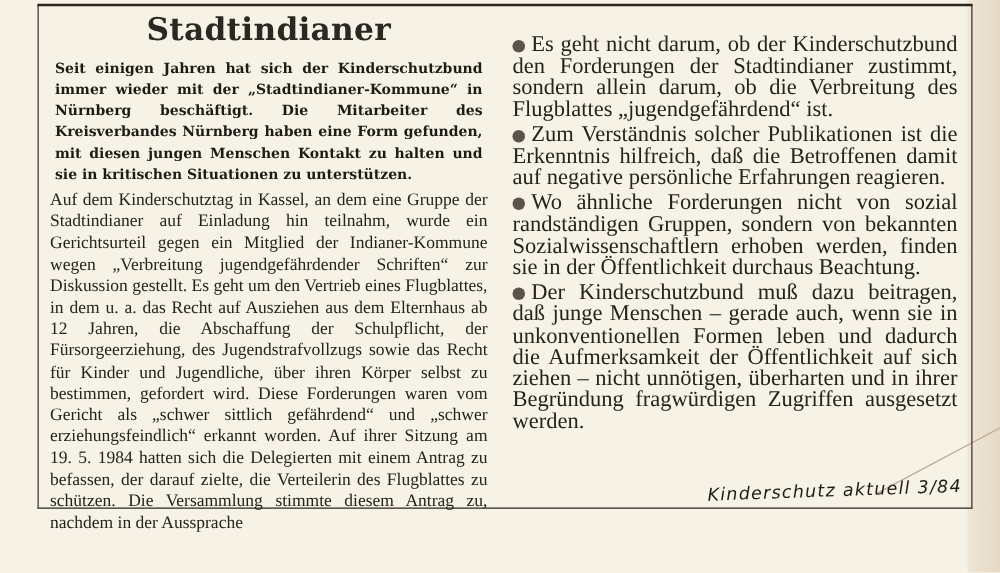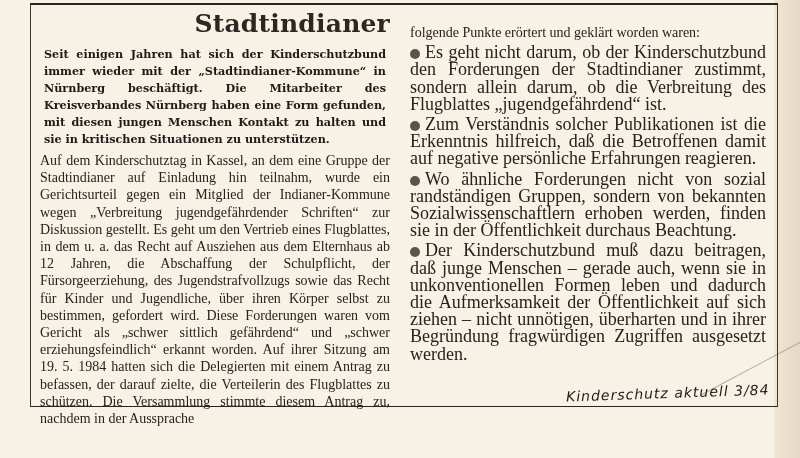--- a/index.html
+++ b/index.html
@@ -29,21 +29,21 @@
     .col-left {
       position: absolute; left: 40px; top: 8px; width: 350px;
     }
     .col-right {
       position: absolute; left: 410px; top: 24px; width: 356px;
     }
     .title {
       font-family: "DejaVu Serif", serif;
       font-weight: bold;
       font-size: 25px;
-      text-align: right;
+      text-align: center;
       letter-spacing: 0.2px;
       margin: 0 0 6px 0;
       color: #2b2722;
       line-height: 32px;
     }
     .lead {
       font-family: "DejaVu Serif", serif;
       font-weight: bold;
       font-size: 11.2px;
       line-height: 17px;
@@ -86,20 +86,19 @@
 
 <div class="clipping"></div>
 
 <div class="col-left">
   <h1 class="title">Stadtindianer</h1>
   <p class="lead">Seit einigen Jahren hat sich der Kinderschutzbund immer wieder mit der „Stadtindianer-Kommune“ in Nürnberg beschäftigt. Die Mitarbeiter des Kreisverbandes Nürnberg haben eine Form gefunden, mit diesen jungen Menschen Kontakt zu halten und sie in kritischen Situationen zu unterstützen.</p>
   <p class="body-text">Auf dem Kinderschutztag in Kassel, an dem eine Gruppe der Stadtindianer auf Einladung hin teilnahm, wurde ein Gerichtsurteil gegen ein Mitglied der Indianer-Kommune wegen „Verbreitung jugendgefährdender Schriften“ zur Diskussion gestellt. Es geht um den Vertrieb eines Flugblattes, in dem u. a. das Recht auf Ausziehen aus dem Elternhaus ab 12 Jahren, die Abschaffung der Schulpflicht, der Fürsorgeerziehung, des Jugendstrafvollzugs sowie das Recht für Kinder und Jugendliche, über ihren Körper selbst zu bestimmen, gefordert wird. Diese Forderungen waren vom Gericht als „schwer sittlich gefährdend“ und „schwer erziehungsfeindlich“ erkannt worden. Auf ihrer Sitzung am 19. 5. 1984 hatten sich die Delegierten mit einem Antrag zu befassen, der darauf zielte, die Verteilerin des Flugblattes zu schützen. Die Versammlung stimmte diesem Antrag zu, nachdem in der Aussprache</p>
 </div>
 
 <div class="col-right">
-  <p class="body-text">folgende Punkte erörtert und geklärt worden waren:</p>
   <p class="point"><span class="bullet"></span><span>Es geht nicht darum, ob der Kinderschutzbund den Forderungen der Stadtindianer zustimmt, sondern allein darum, ob die Verbreitung des Flugblattes „jugendgefährdend“ ist.</span></p>
   <p class="point"><span class="bullet"></span><span>Zum Verständnis solcher Publikationen ist die Erkenntnis hilfreich, daß die Betroffenen damit auf negative persönliche Erfahrungen reagieren.</span></p>
   <p class="point"><span class="bullet"></span><span>Wo ähnliche Forderungen nicht von sozial randständigen Gruppen, sondern von bekannten Sozialwissenschaftlern erhoben werden, finden sie in der Öffentlichkeit durchaus Beachtung.</span></p>
   <p class="point"><span class="bullet"></span><span>Der Kinderschutzbund muß dazu beitragen, daß junge Menschen – gerade auch, wenn sie in unkonventionellen Formen leben und dadurch die Aufmerksamkeit der Öffentlichkeit auf sich ziehen – nicht unnötigen, überharten und in ihrer Begründung fragwürdigen Zugriffen ausgesetzt werden.</span></p>
 </div>
 
 <div class="signature">Kinderschutz aktuell 3/84</div>
 
 </body></html>

